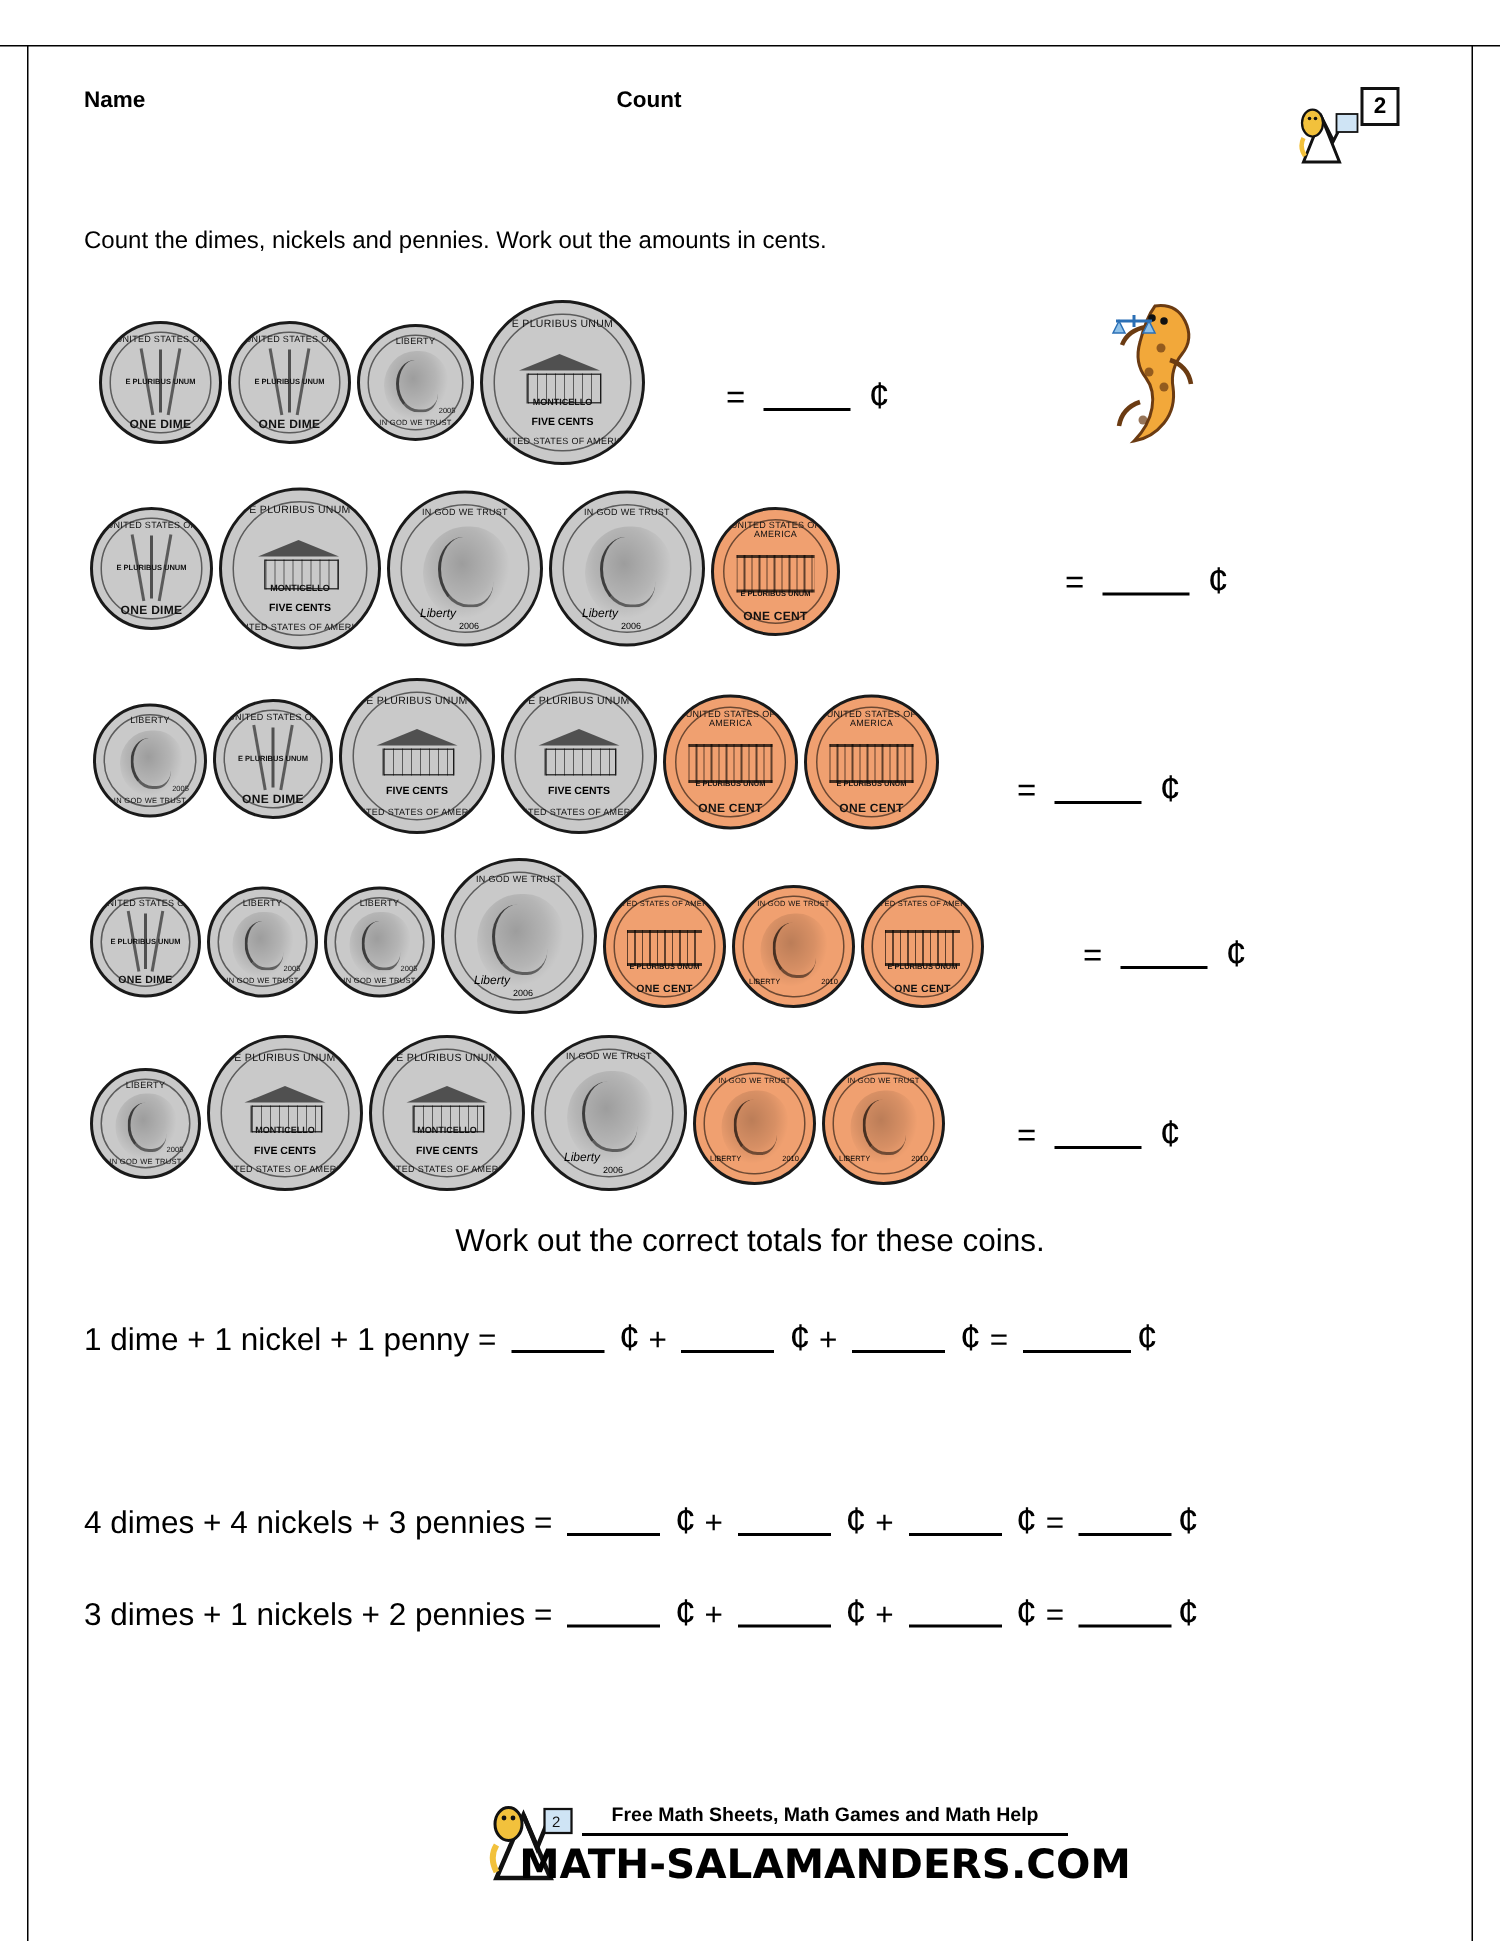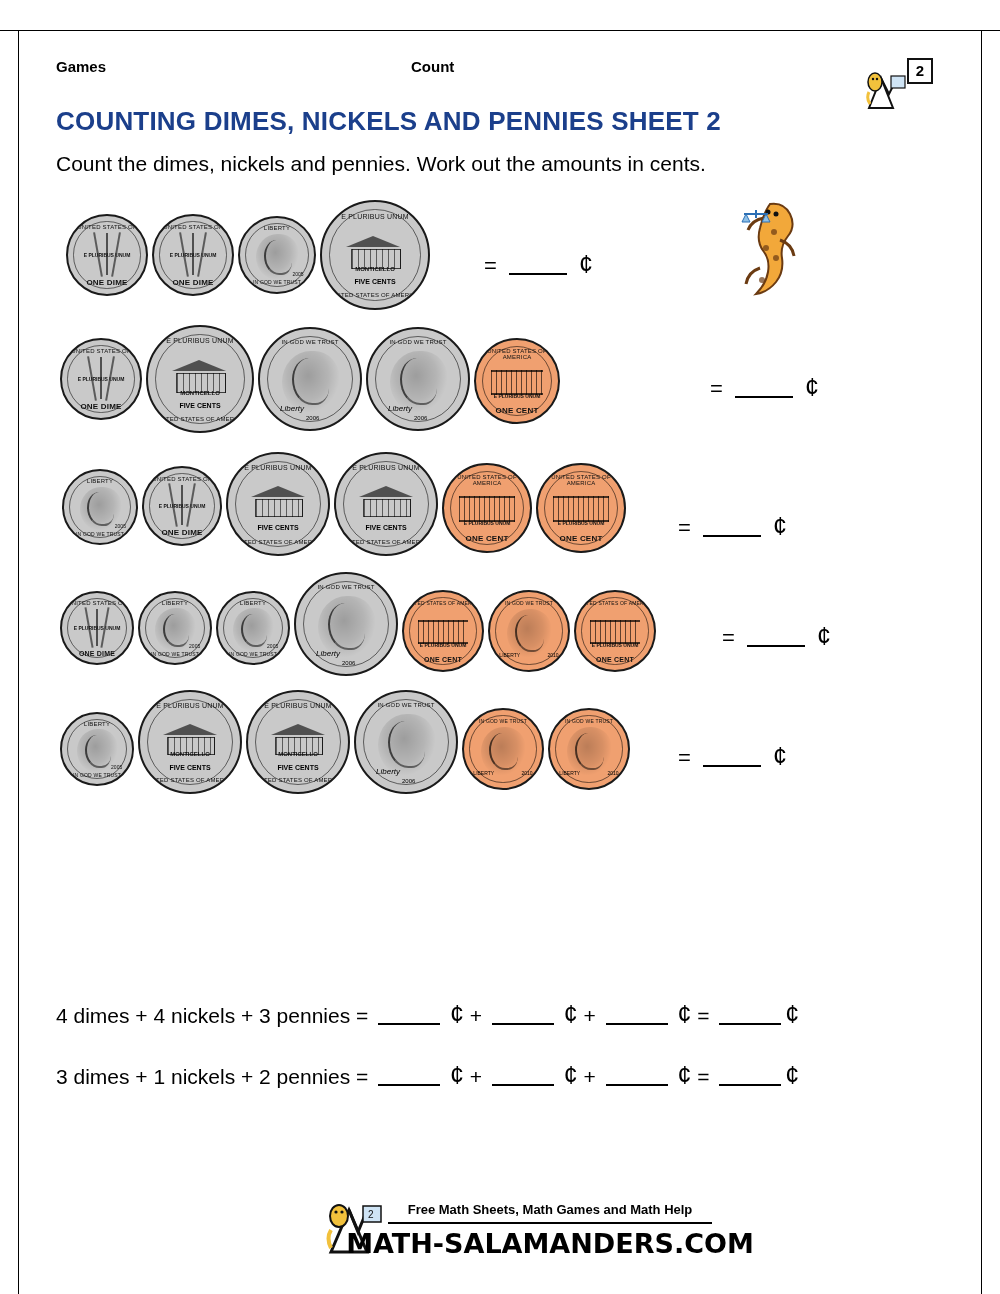--- a/index.html
+++ b/index.html
@@ -55,21 +55,21 @@
     top: 106px;
     font-size: 26px;
     font-weight: bold;
     color: #1b3f8b;
     letter-spacing: 0.2px;
   }
   .subtitle {
     position: absolute;
     left: 56px;
     top: 152px;
-    font-size: 21px;
+    font-size: 16px;
     color: #000;
   }
 
   
   .grade-badge {
     position: absolute;
     left: 865px;
     top: 58px;
     width: 70px;
     height: 55px;
@@ -334,38 +334,37 @@
 </head>
 <body>
 
 <div class="page">
 
   <div class="edge-top"></div>
   <div class="edge-left"></div>
   <div class="edge-right"></div>
 
   <div class="header-row">
-    <span class="header-name">Games</span>
+    <span class="header-name">Name</span>
     <span class="header-date">Count</span>
   </div>
 
   <div class="grade-badge">
     <svg class="sal-body" viewBox="0 0 48 44">
       <path d="M4 40 L16 10 L28 40 Z" fill="none" stroke="#111" stroke-width="2"></path>
       <path d="M16 10 L24 26 L32 10" fill="none" stroke="#111" stroke-width="2"></path>
       <ellipse cx="10" cy="14" rx="7" ry="9" fill="#f2c13c" stroke="#111" stroke-width="1.5"></ellipse>
       <circle cx="8" cy="11" r="1.2" fill="#111"></circle>
       <circle cx="12" cy="11" r="1.2" fill="#111"></circle>
       <path d="M4 24 q-3 6 1 12" fill="none" stroke="#f2c13c" stroke-width="3"></path>
       <rect x="26" y="8" width="14" height="12" fill="#cfe4f5" stroke="#111" stroke-width="1.2"></rect>
     </svg>
     <div class="grade-num">2</div>
   </div>
 
-  <div class="title">COUNTING DIMES, NICKELS AND PENNIES SHEET 2</div>
   <div class="subtitle">Count the dimes, nickels and pennies. Work out the amounts in cents.</div>
 
   <svg class="mascot" viewBox="0 0 110 130">
     <path d="M52 8 q14 -2 20 10 q6 12 -2 22 q-8 10 -6 22 q2 14 -6 24 q-8 10 -20 12 q10 -10 12 -22 q2 -12 -4 -20 q-8 -10 -4 -24 q4 -16 10 -24 Z" fill="#f2a83a" stroke="#6b3b12" stroke-width="2"></path>
     <path d="M46 22 q-12 2 -16 12" fill="none" stroke="#6b3b12" stroke-width="3"></path>
     <path d="M62 44 q12 4 14 16" fill="none" stroke="#6b3b12" stroke-width="3"></path>
     <path d="M42 72 q-12 4 -14 16" fill="none" stroke="#6b3b12" stroke-width="3"></path>
     <circle cx="58" cy="18" r="2.5" fill="#111"></circle>
     <circle cx="50" cy="16" r="2.5" fill="#111"></circle>
     <circle cx="56" cy="36" r="3" fill="#6b3b12" opacity="0.7"></circle>
@@ -652,21 +651,35 @@
         <div style="position:absolute;right:12%;bottom:16%;font-size:5px;">2010</div>
       </div>
     </div>
     <div class="answer" style="left:678px; top:52px;">
       <span>=</span>
       <span class="blank"></span>
       <span class="cent">¢</span>
     </div>
   </div>
 
-
+  <div class="instruction" style="top:816px;">Work out the correct totals for these coins.</div>
+
+  <div class="problem" style="top:878px;">
+    <span>1 dime + 1 nickel + 1 penny =</span>
+    <span class="blank"></span>
+    <span class="cent">¢</span>
+    <span>+</span>
+    <span class="blank"></span>
+    <span class="cent">¢</span>
+    <span>+</span>
+    <span class="blank"></span>
+    <span class="cent">¢</span>
+    <span>=</span>
+    <span class="blank long"></span><span class="cent">¢</span>
+  </div>
 
 
   <div class="problem" style="top:1000px;">
     <span>4 dimes + 4 nickels + 3 pennies =</span>
     <span class="blank"></span>
     <span class="cent">¢</span>
     <span>+</span>
     <span class="blank"></span>
     <span class="cent">¢</span>
     <span>+</span>

